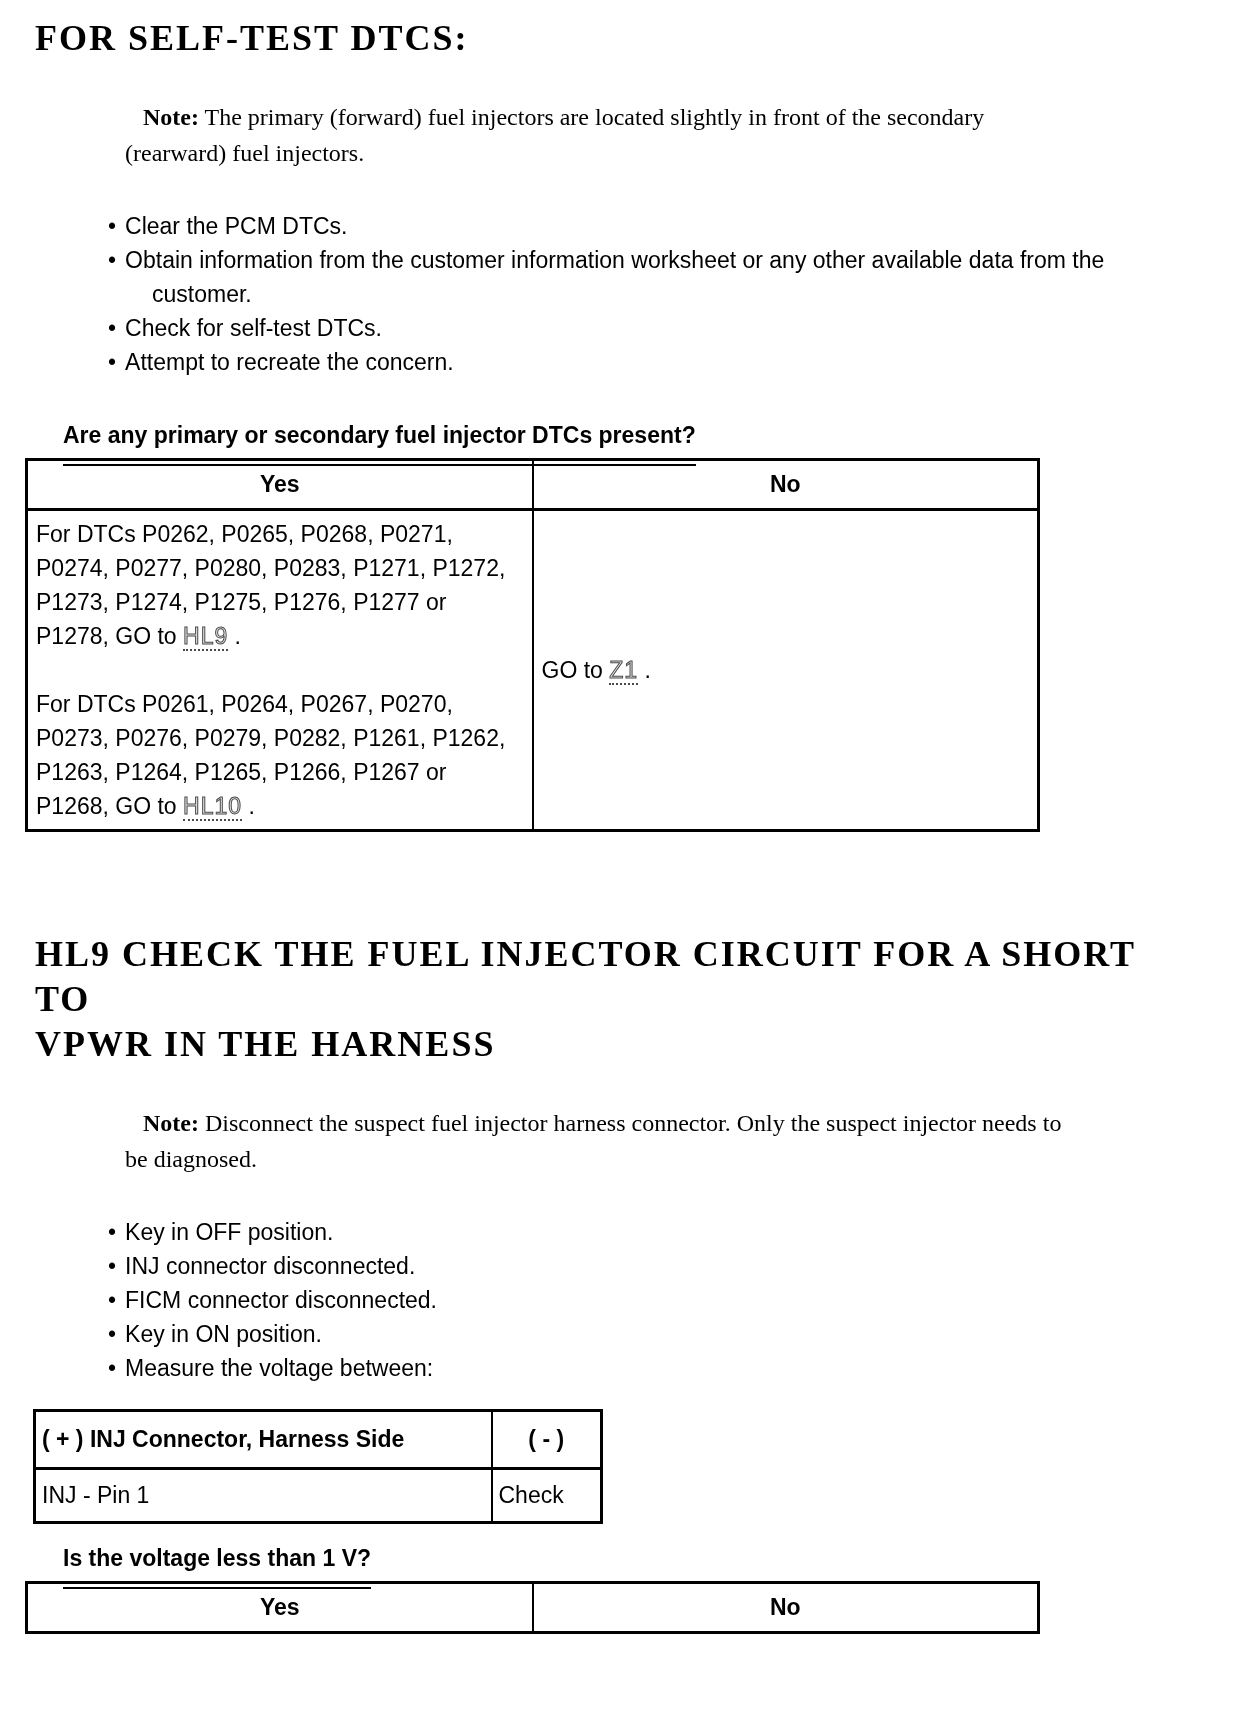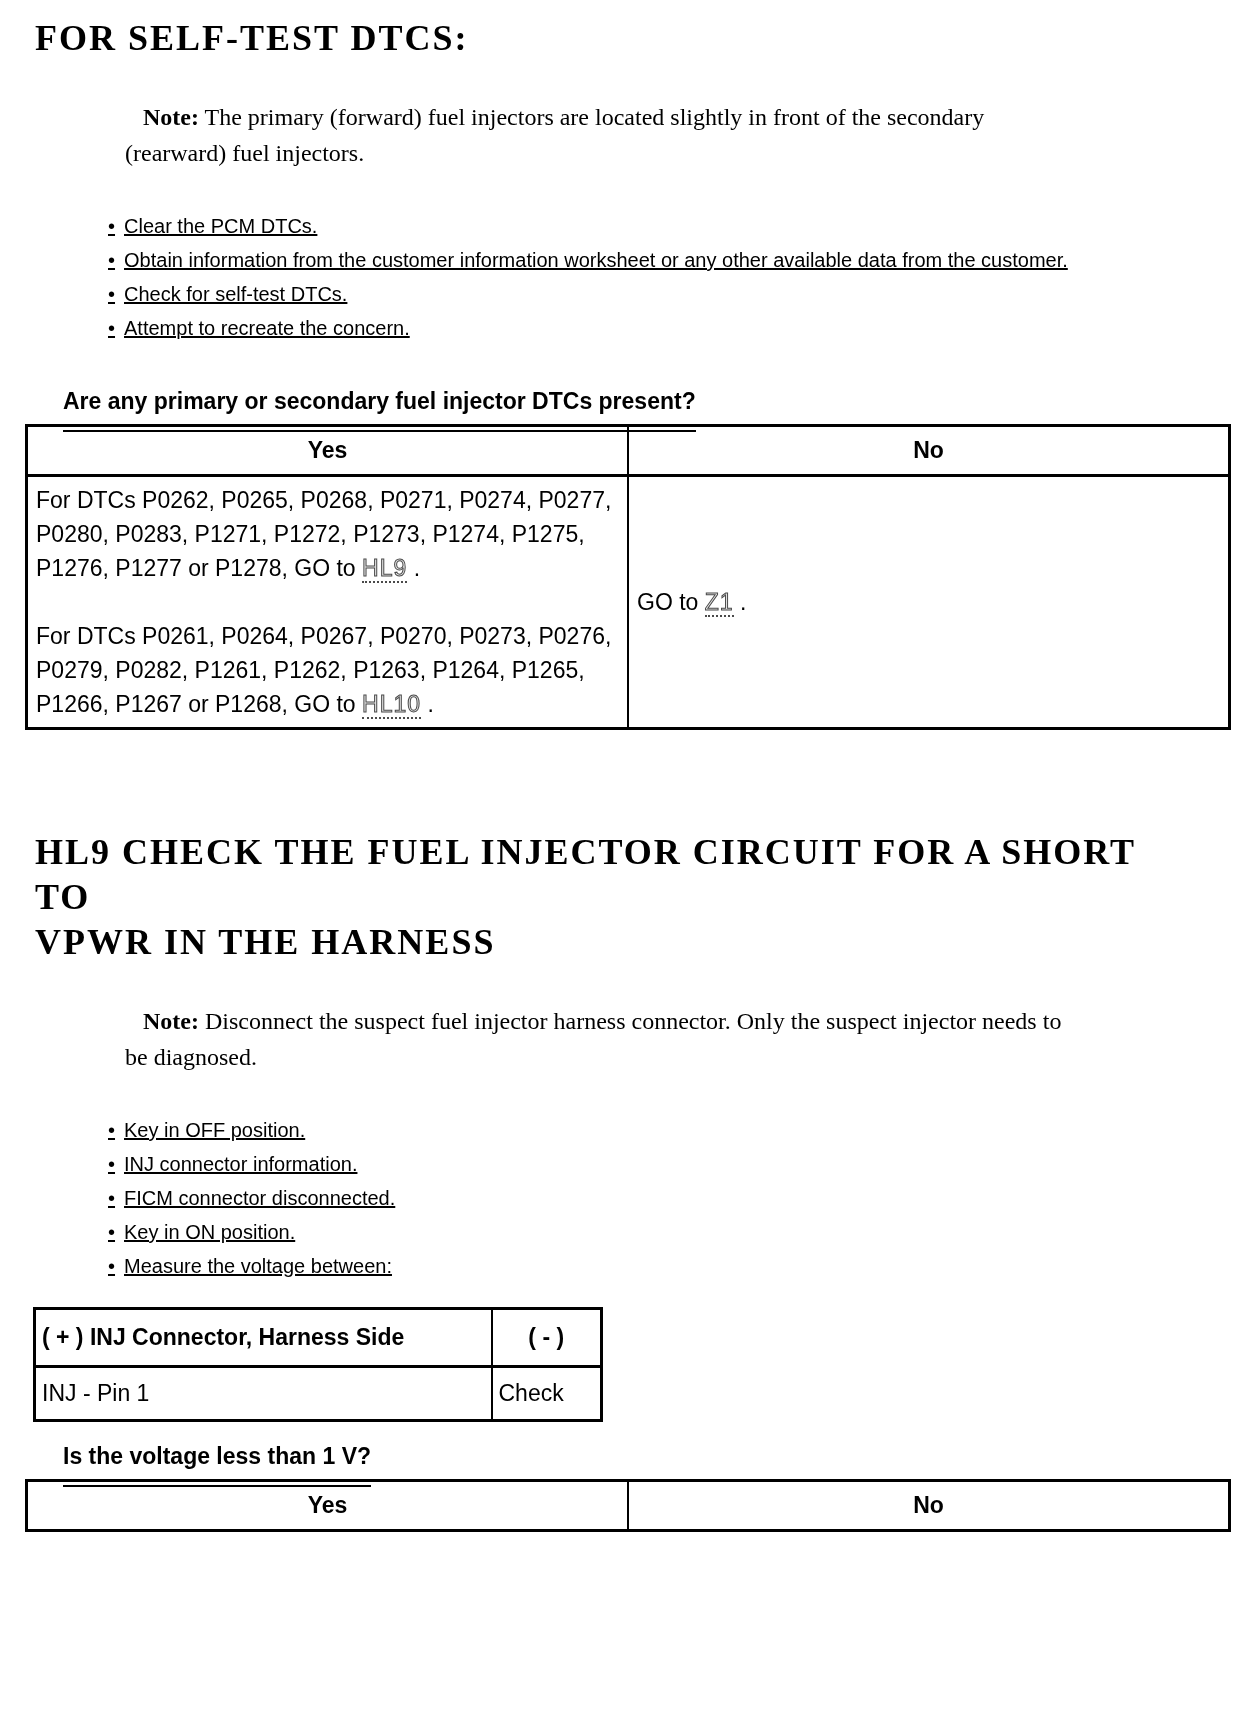--- a/index.html
+++ b/index.html
@@ -38,23 +38,22 @@
     font-size: 24px;
     line-height: 36px;
   }
   .note-label { font-weight: bold; margin-left: 18px; }
 
   
   ul.steps {
     list-style: none;
     margin: 38px 0 0 0;
     padding: 0;
-    font-size: 20px;
+    font-size: 23px;
     line-height: 34px;
-    text-decoration: underline;
   }
   ul.steps li {
     padding-left: 127px;
     text-indent: -44px;
   }
   ul.steps li::before {
     content: "\2022";
     margin-right: 9px;
   }
 
@@ -67,21 +66,21 @@
   }
   .question .q-text {
     border-bottom: 2px solid #000;
     padding-bottom: 16px;
     margin-left: 28px;
   }
   #question-hl9 { margin-top: 20px; }
 
   
   table.decision {
-    width: 1206px;
+    width: 1015px;
     border-collapse: collapse;
     table-layout: fixed;
   }
   table.decision, table.decision th, table.decision td {
     border: 2px solid #000;
   }
   table.decision { border: 3px solid #000; }
   table.decision th {
     font-size: 23px;
     font-weight: bold;
@@ -173,21 +172,21 @@
 
   <h1 class="section-heading" id="hl9-heading">
       <span class="heading-line">HL9 CHECK THE FUEL INJECTOR CIRCUIT FOR A SHORT TO</span>
       <span class="heading-line">VPWR IN THE HARNESS</span>
     </h1>
 
   <p class="note"><span class="note-label">Note:</span><span> Disconnect the suspect fuel injector harness connector. Only the suspect injector needs to be diagnosed.</span></p>
 
   <ul class="steps">
     <li>Key in OFF position.</li>
-    <li>INJ connector information.</li>
+    <li>INJ connector disconnected.</li>
     <li>FICM connector disconnected.</li>
     <li>Key in ON position.</li>
     <li>Measure the voltage between:</li>
   </ul>
 
   <table class="measure">
     <colgroup>
         <col style="width:457px">
         <col style="width:110px">
       </colgroup>

